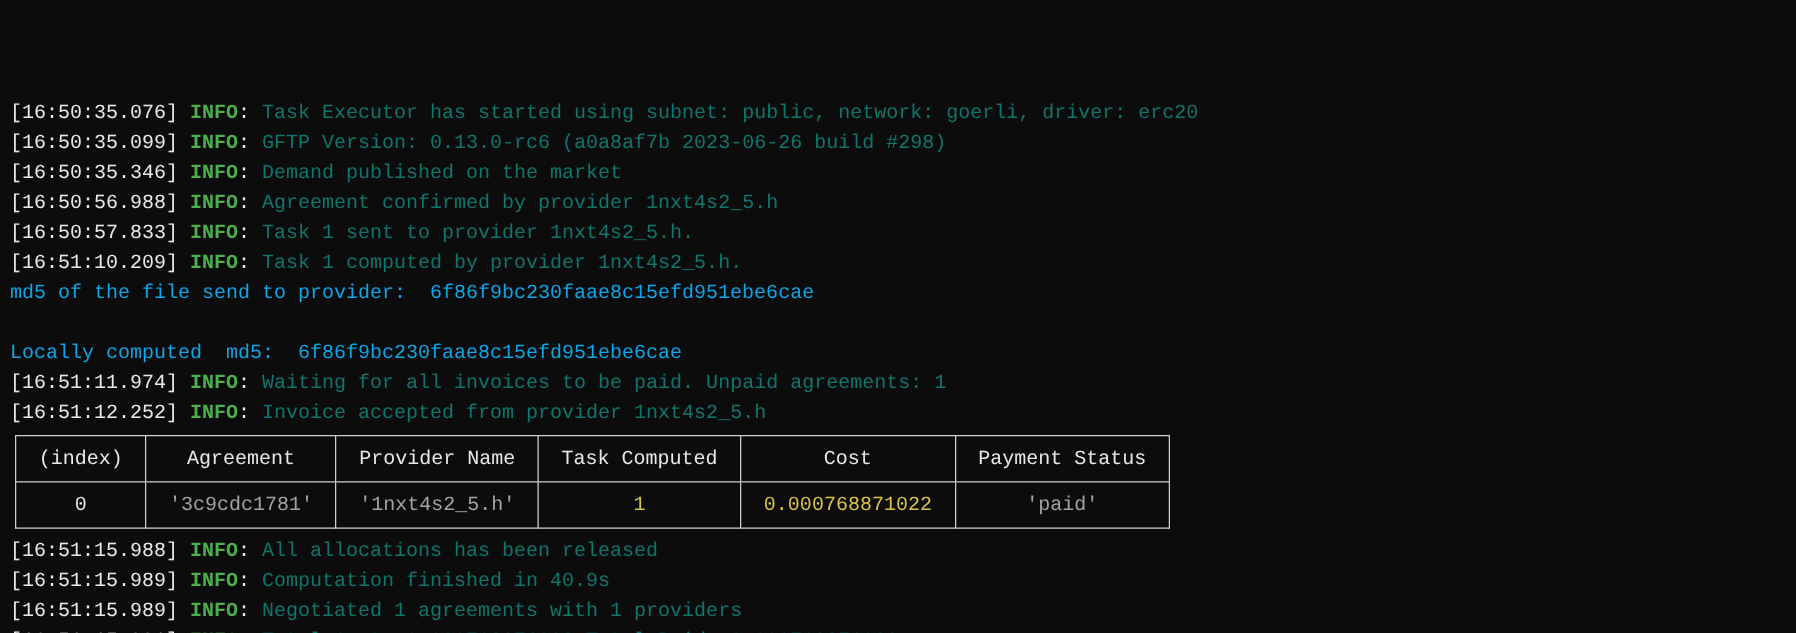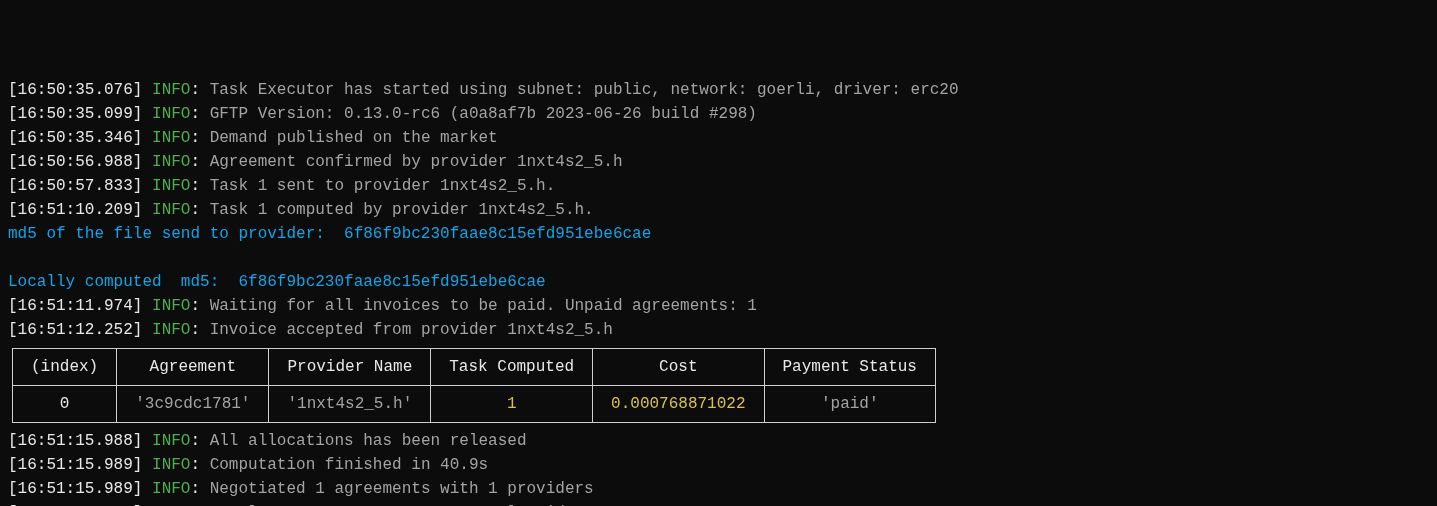--- a/index.html
+++ b/index.html
@@ -6,22 +6,22 @@
     margin: 0;
     padding: 6px 8px;
     background: #0c0c0c;
     color: #e8e8e8;
     font-family: "Consolas", "Courier New", monospace;
     font-size: 16px;
     line-height: 1.5;
     white-space: pre;
   }
   .ts { color: #e8e8e8; margin-top: 36px; }
-  .info { color: #4caf4c; font-weight: 400; }
-  .msg { color: #a3a3a3; }
+  .info { color: #4caf4c; font-weight: 700; }
+  .msg { color: #0f766e; }
   .plain { color: #0ea5e9; }
   table {
     border-collapse: collapse;
     margin: 6px 14px 6px 4px;
   }
   th, td {
     border: 1px solid #cfcfcf;
     padding: 6px 18px;
     text-align: center;
     font-family: inherit;

